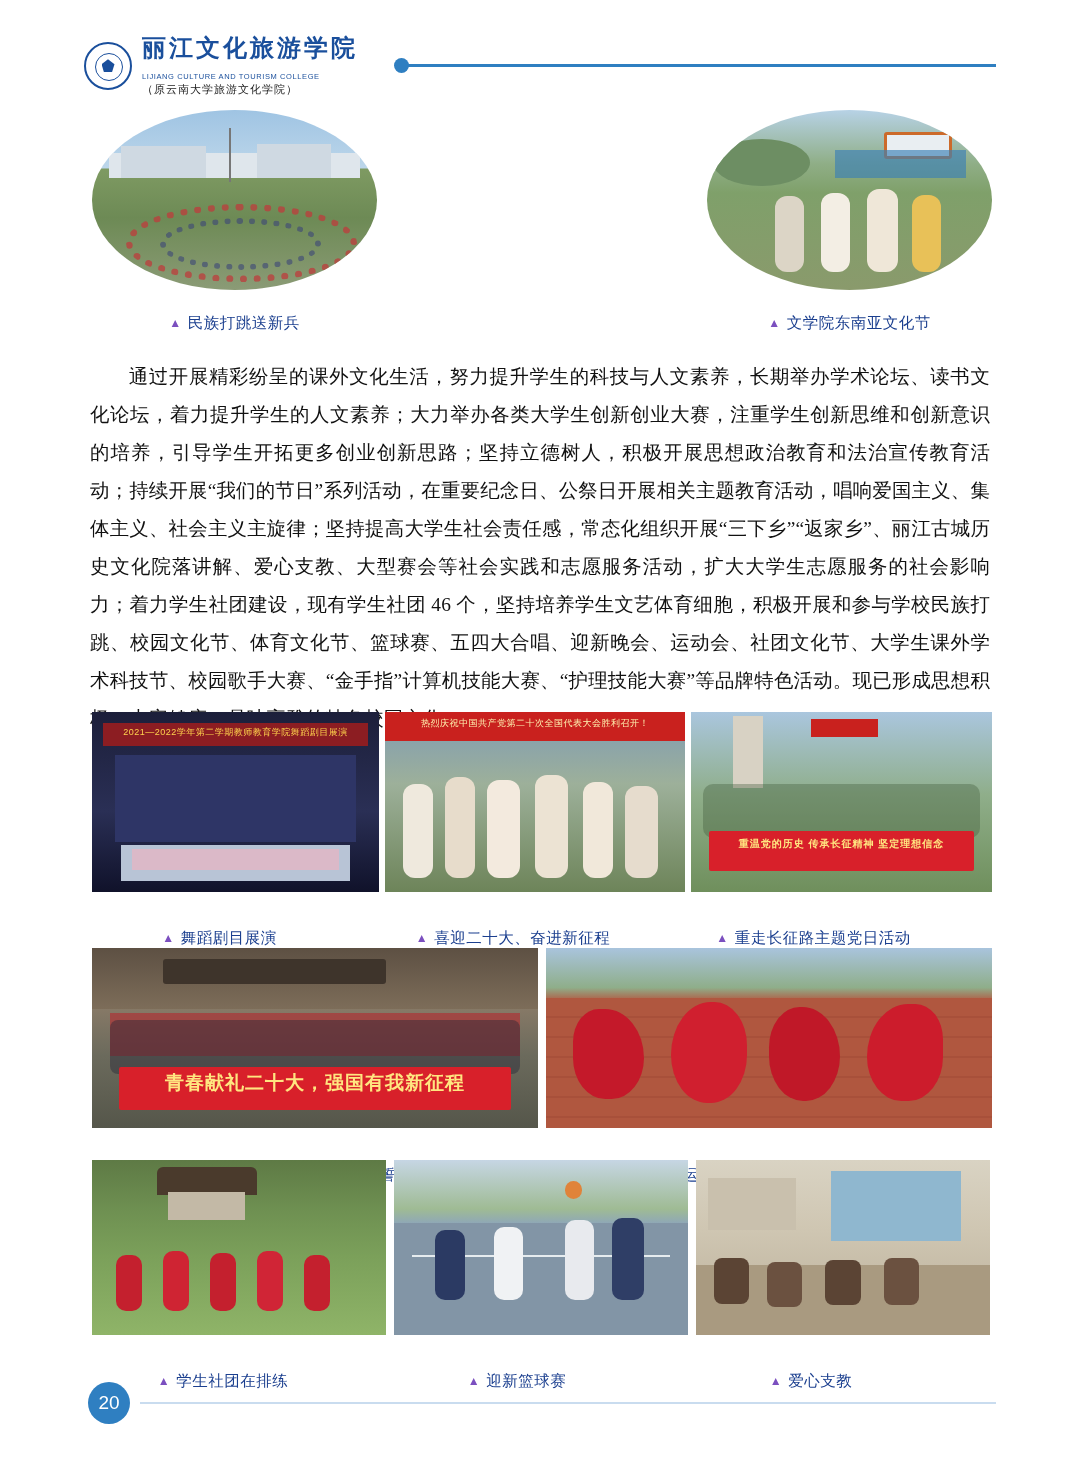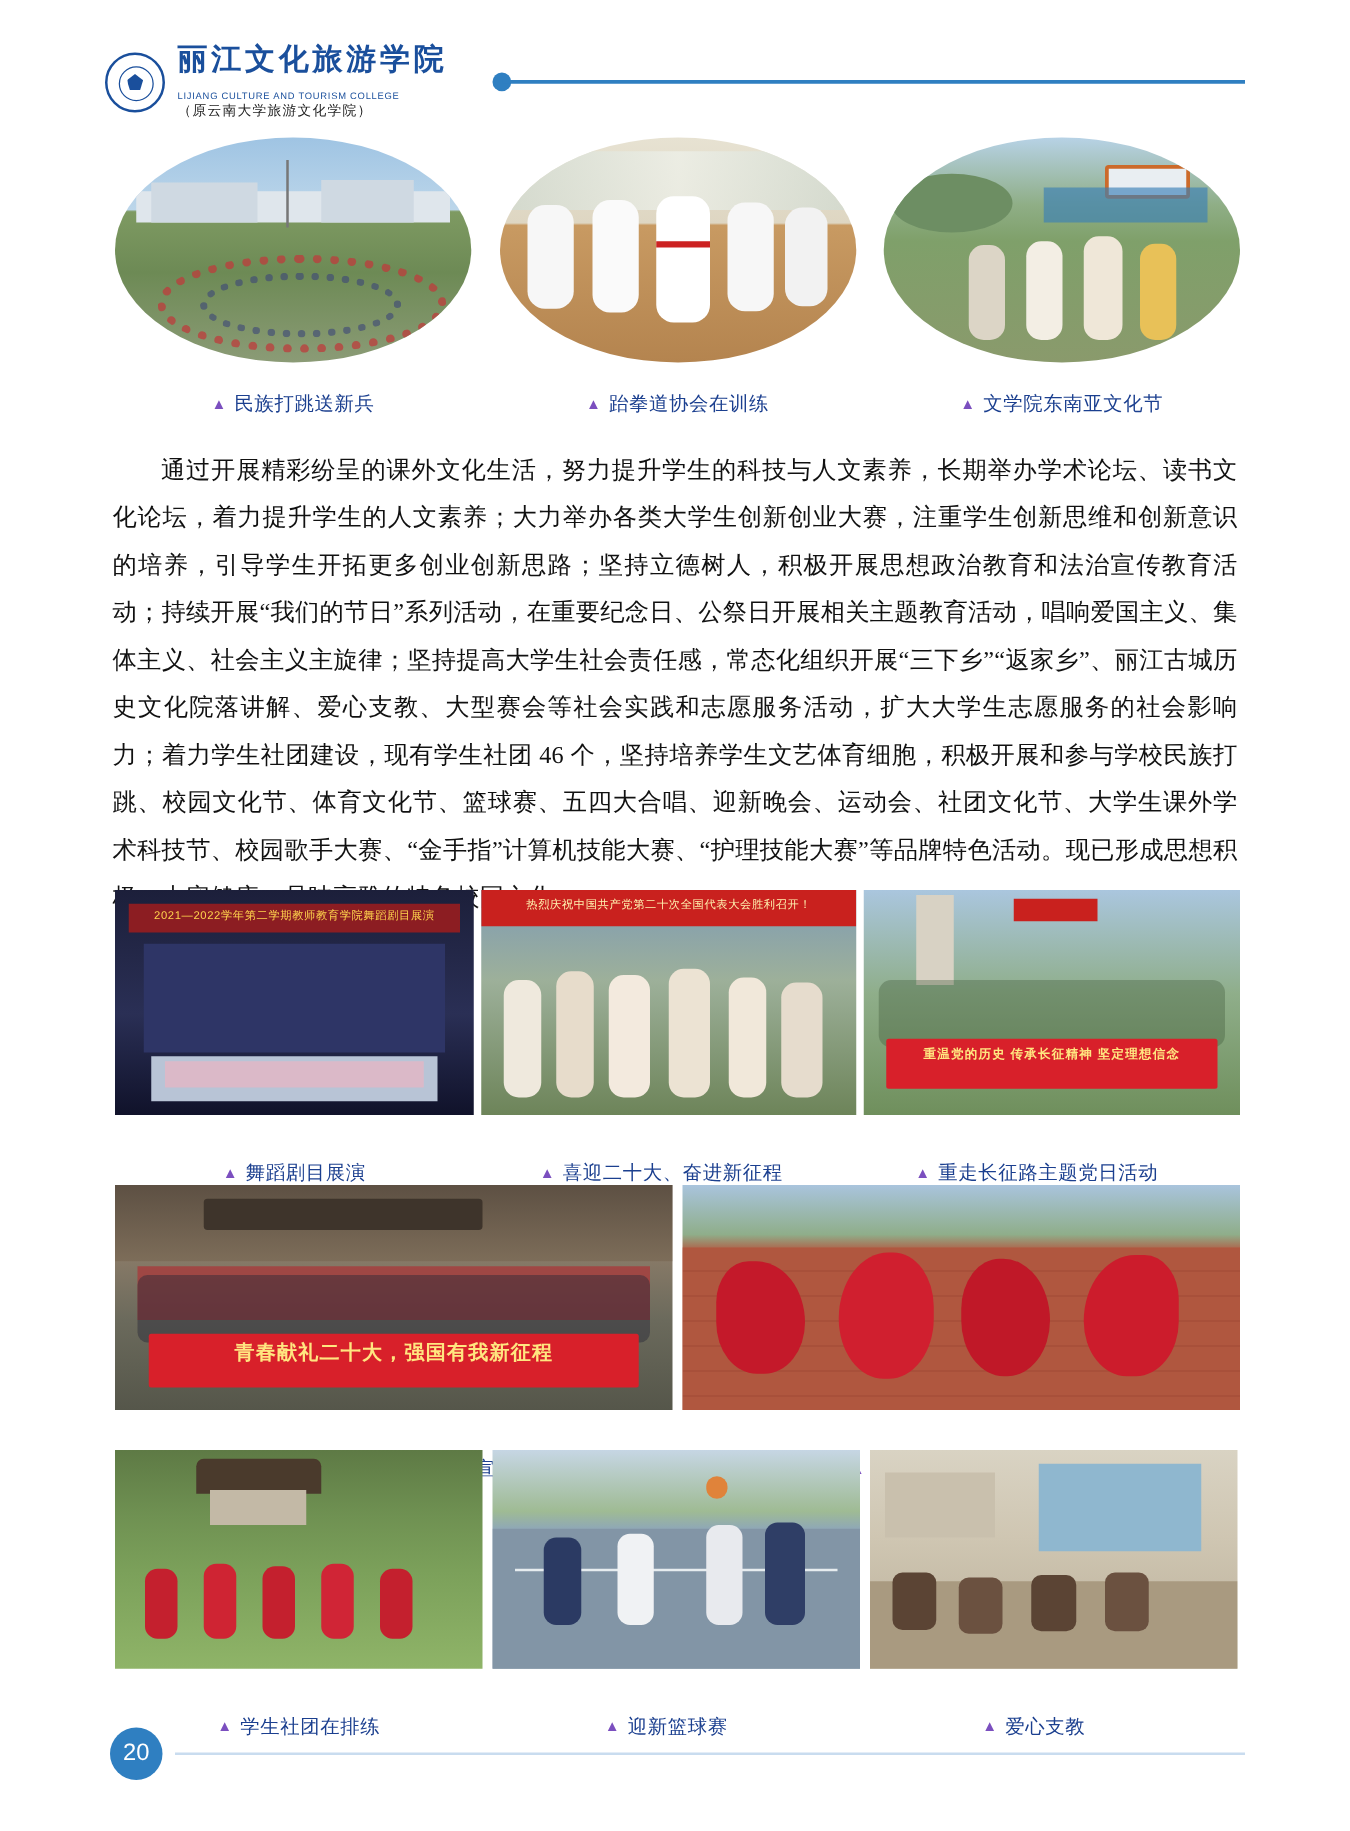--- a/index.html
+++ b/index.html
@@ -157,21 +157,21 @@
     left: 92px;
     width: 900px;
     display: flex;
     gap: 6px;
   }
   .grid-a .cell { position: relative; }
   .grid-a .ph { height: 180px; overflow: hidden; position: relative; }
 
   .caprow {
     position: absolute;
-    left: 92px;
+    left: 76px;
     width: 900px;
     display: flex;
   }
 
   .grid-b {
     position: absolute;
     top: 948px;
     left: 92px;
     width: 900px;
     display: flex;
@@ -256,34 +256,20 @@
       <div class="bar" style="left:58%;top:19%;width:26%;height:19%;background:#cfd9e2;"></div>
       <div class="bar" style="left:48%;top:10%;width:2px;height:30%;background:#777;"></div>
       <div class="blob" style="left:12%;top:52%;width:76%;height:36%;border:7px dotted rgba(190,60,60,.75);"></div>
       <div class="blob" style="left:24%;top:60%;width:52%;height:22%;border:6px dotted rgba(60,70,120,.6);"></div>
     </div>
     <div class="cap">
       <span class="tri">▲</span><span>民族打跳送新兵</span>
     </div>
   </div>
 
-  <div class="oval-item">
-    <div class="oval-photo" style="background:linear-gradient(#e7e2d2 0%,#ded6c2 38%,#c89a62 39%,#b4844f 100%);">
-      <div class="bar" style="left:0;top:6%;width:100%;height:26%;background:linear-gradient(90deg,#cfd9cf,#eef1ea,#cfd9cf);opacity:.75;"></div>
-      <div class="blob" style="left:8%;top:30%;width:13%;height:46%;background:#f7f7f7;border-radius:14px;"></div>
-      <div class="blob" style="left:26%;top:28%;width:13%;height:50%;background:#fafafa;border-radius:14px;"></div>
-      <div class="blob" style="left:44%;top:26%;width:15%;height:56%;background:#ffffff;border-radius:14px;"></div>
-      <div class="blob" style="left:64%;top:29%;width:13%;height:48%;background:#f7f7f7;border-radius:14px;"></div>
-      <div class="blob" style="left:80%;top:31%;width:12%;height:44%;background:#f2f2f2;border-radius:14px;"></div>
-      <div class="bar" style="left:44%;top:46%;width:15%;height:5px;background:#c22;"></div>
-    </div>
-    <div class="cap">
-      <span class="tri">▲</span><span>跆拳道协会在训练</span>
-    </div>
-  </div>
 
   <div class="oval-item">
     <div class="oval-photo" style="background:linear-gradient(#b7d2e6 0%,#8fae86 30%,#7fa06a 46%,#8a9a6c 100%);">
       <div class="blob" style="left:2%;top:16%;width:34%;height:26%;background:#6d8e63;"></div>
       <div class="bar" style="left:62%;top:12%;width:22%;height:12%;background:#e9eef2;border:3px solid #cc6a2a;border-radius:3px;"></div>
       <div class="bar" style="left:45%;top:22%;width:46%;height:16%;background:#3b7fb5;opacity:.65;"></div>
       <div class="blob" style="left:24%;top:48%;width:10%;height:42%;background:#dcd5c6;border-radius:12px;"></div>
       <div class="blob" style="left:40%;top:46%;width:10%;height:44%;background:#f3eee4;border-radius:12px;"></div>
       <div class="blob" style="left:56%;top:44%;width:11%;height:46%;background:#efe7d8;border-radius:12px;"></div>
       <div class="blob" style="left:72%;top:47%;width:10%;height:43%;background:#e8c158;border-radius:12px;"></div>
@@ -341,21 +327,21 @@
   </div>
 </div>
 
 <div class="grid-b">
   <div style="width:446px;">
     <div class="ph" style="background:linear-gradient(#6f6256 0%,#8a7b68 30%,#6b6a5c 60%,#55564a 100%);">
       <div class="bar" style="left:0;top:0;width:100%;height:34%;background:linear-gradient(#5d5043,#7d6d59);"></div>
       <div class="bar" style="left:16%;top:6%;width:50%;height:14%;background:#3e342b;border-radius:3px;"></div>
       <div class="bar" style="left:4%;top:36%;width:92%;height:24%;background:#b8202a;opacity:.55;"></div>
       <div class="blob" style="left:4%;top:40%;width:92%;height:30%;background:rgba(40,40,55,.45);border-radius:8px;"></div>
-      <div class="banner" style="top:66%;height:22%;font-size:16px;line-height:28px;">青春献礼二十大，强国有我新征程</div>
+      <div class="banner" style="top:66%;height:22%;font-size:19px;line-height:28px;">青春献礼二十大，强国有我新征程</div>
     </div>
   </div>
   <div style="width:446px;">
     <div class="ph" style="background:linear-gradient(#a9c4dd 0%,#8fae8a 22%,#b4563f 30%,#a9523c 100%);">
       <div class="bar" style="left:0;top:28%;width:100%;height:72%;background:repeating-linear-gradient(#b0573f 0 18px,#a8503a 18px 20px);"></div>
       <div class="blob" style="left:6%;top:34%;width:16%;height:50%;background:#c4192a;border-radius:40% 60% 50% 50%;"></div>
       <div class="blob" style="left:28%;top:30%;width:17%;height:56%;background:#d01f2f;border-radius:55% 45% 50% 50%;"></div>
       <div class="blob" style="left:50%;top:33%;width:16%;height:52%;background:#c01828;border-radius:45% 55% 50% 50%;"></div>
       <div class="blob" style="left:72%;top:31%;width:17%;height:54%;background:#cc1c2c;border-radius:60% 40% 50% 50%;"></div>
     </div>

